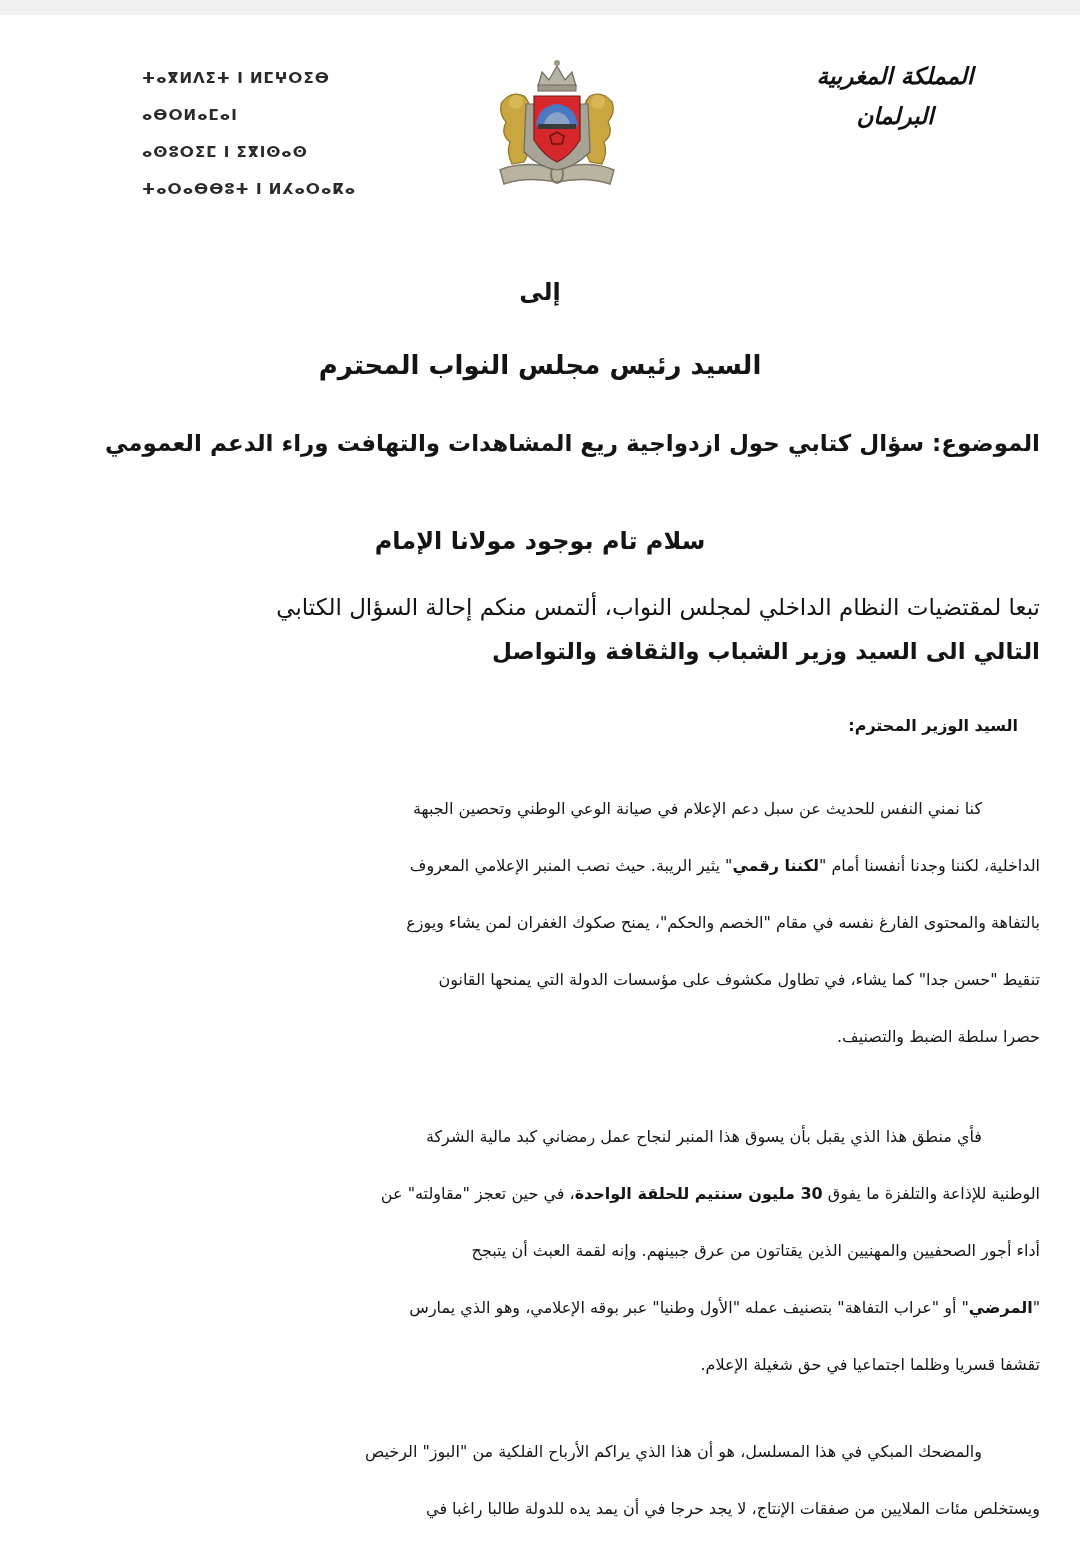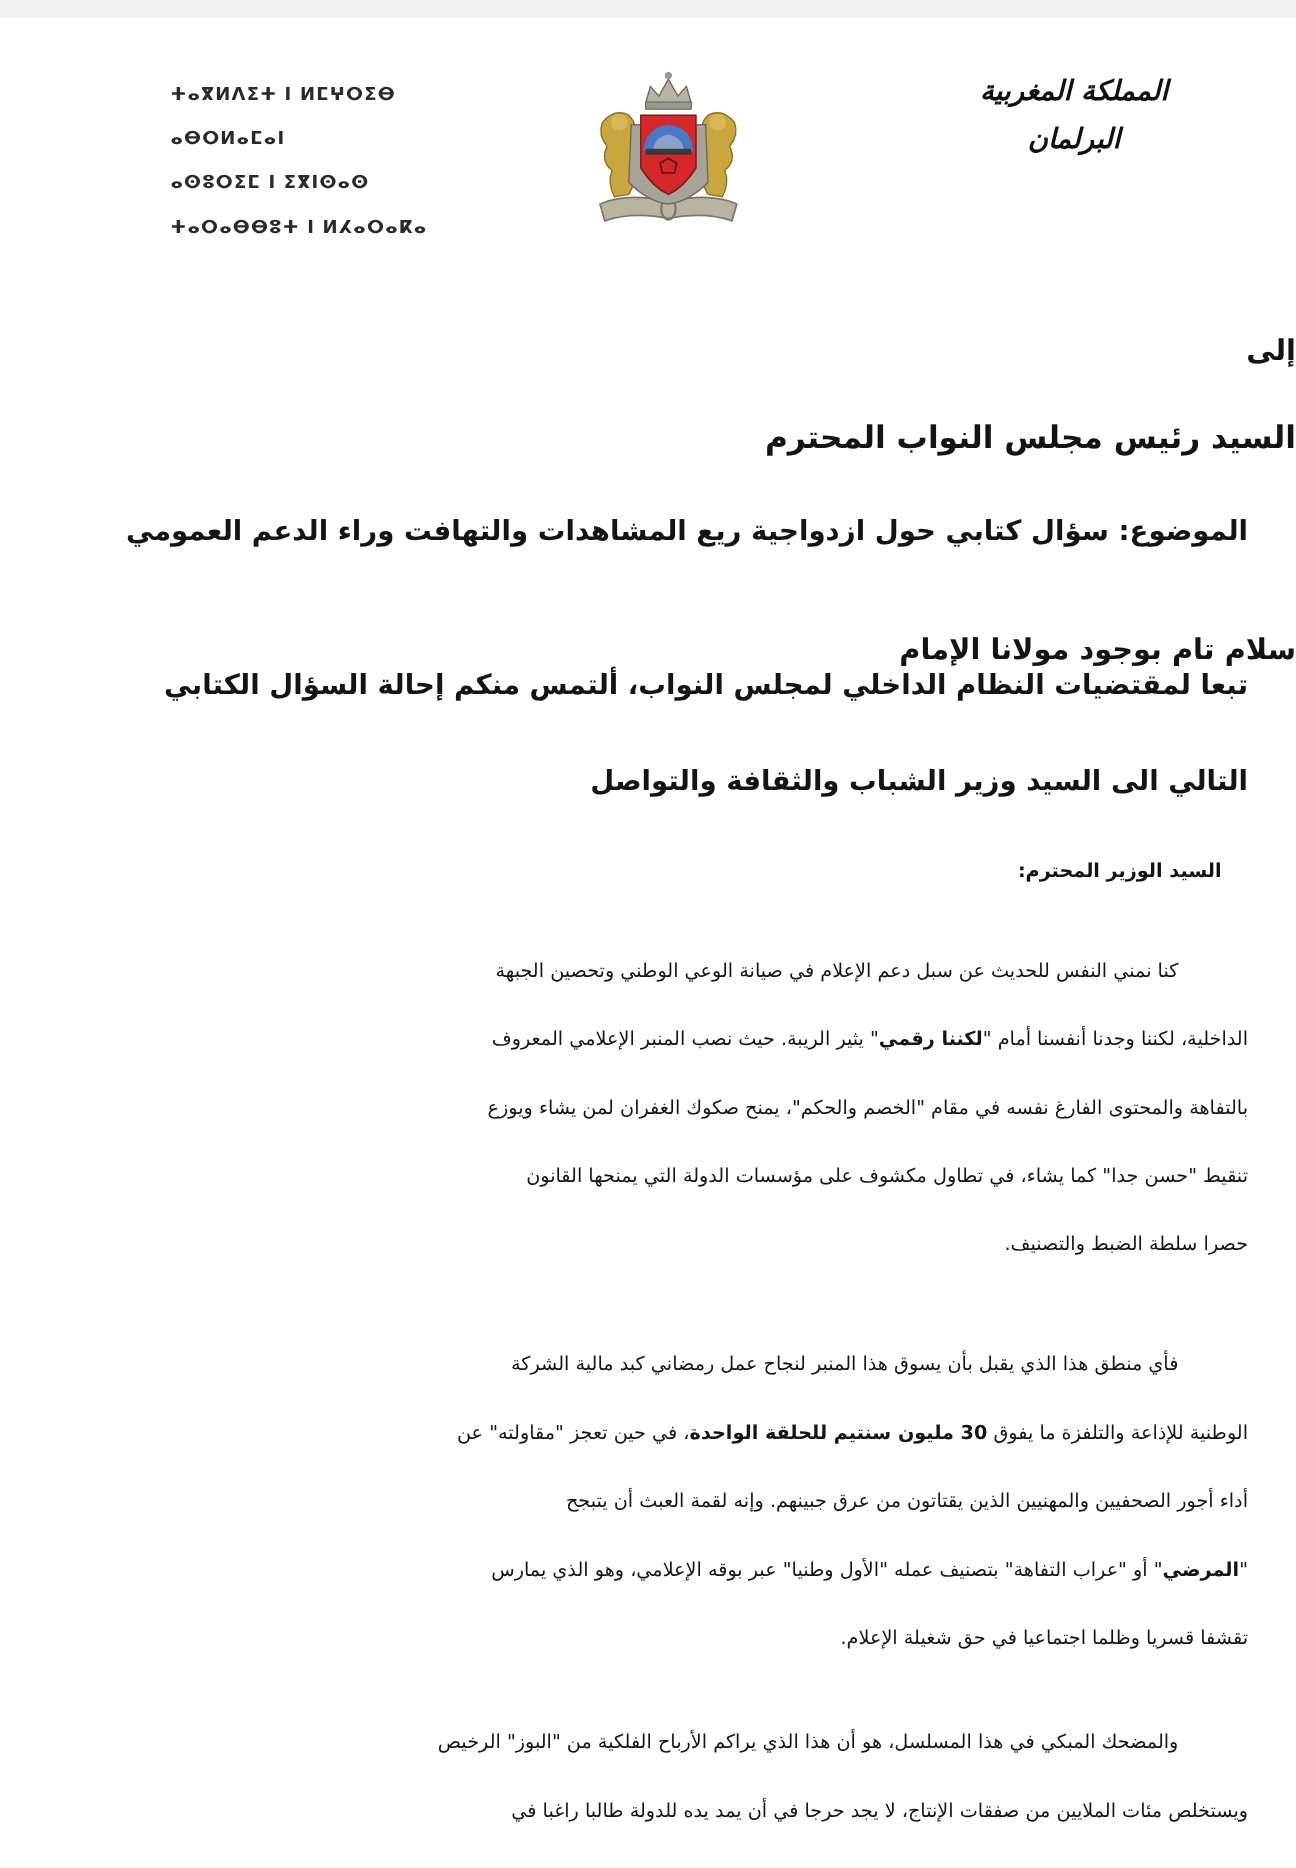--- a/index.html
+++ b/index.html
@@ -75,26 +75,26 @@
       position: absolute;
       left: 0; top: 0;
       width: 1080px;
     }
     .line {
       position: absolute;
       white-space: nowrap;
       font-family: "DejaVu Sans", sans-serif;
       color: #141414;
     }
-    .center { left: 0; width: 1080px; text-align: right; }
+    .center { left: 0; width: 1080px; text-align: center; }
     .to-label { top: 278px; font-size: 24px; font-weight: bold; }
     .recipient { top: 350px; font-size: 26px; font-weight: bold; }
     .subject { top: 430px; right: 40px; font-size: 23px; font-weight: bold; }
     .greeting { top: 527px; font-size: 24px; font-weight: bold; }
-    .intro1 { top: 558px; right: 40px; font-size: 23px; font-weight: bold; letter-spacing: 0.3px; }
+    .intro1 { top: 594px; right: 40px; font-size: 23px; font-weight: normal; letter-spacing: 0.3px; }
     .intro2 { top: 638px; right: 40px; font-size: 23px; font-weight: bold; }
     .salutation { top: 716px; right: 62px; font-size: 16px; font-weight: bold; }
     .para {
       position: absolute;
       right: 40px;
       width: 1005px;
       font-size: 16px;
       line-height: 57px;
       text-align: justify;
       text-align-last: right;

